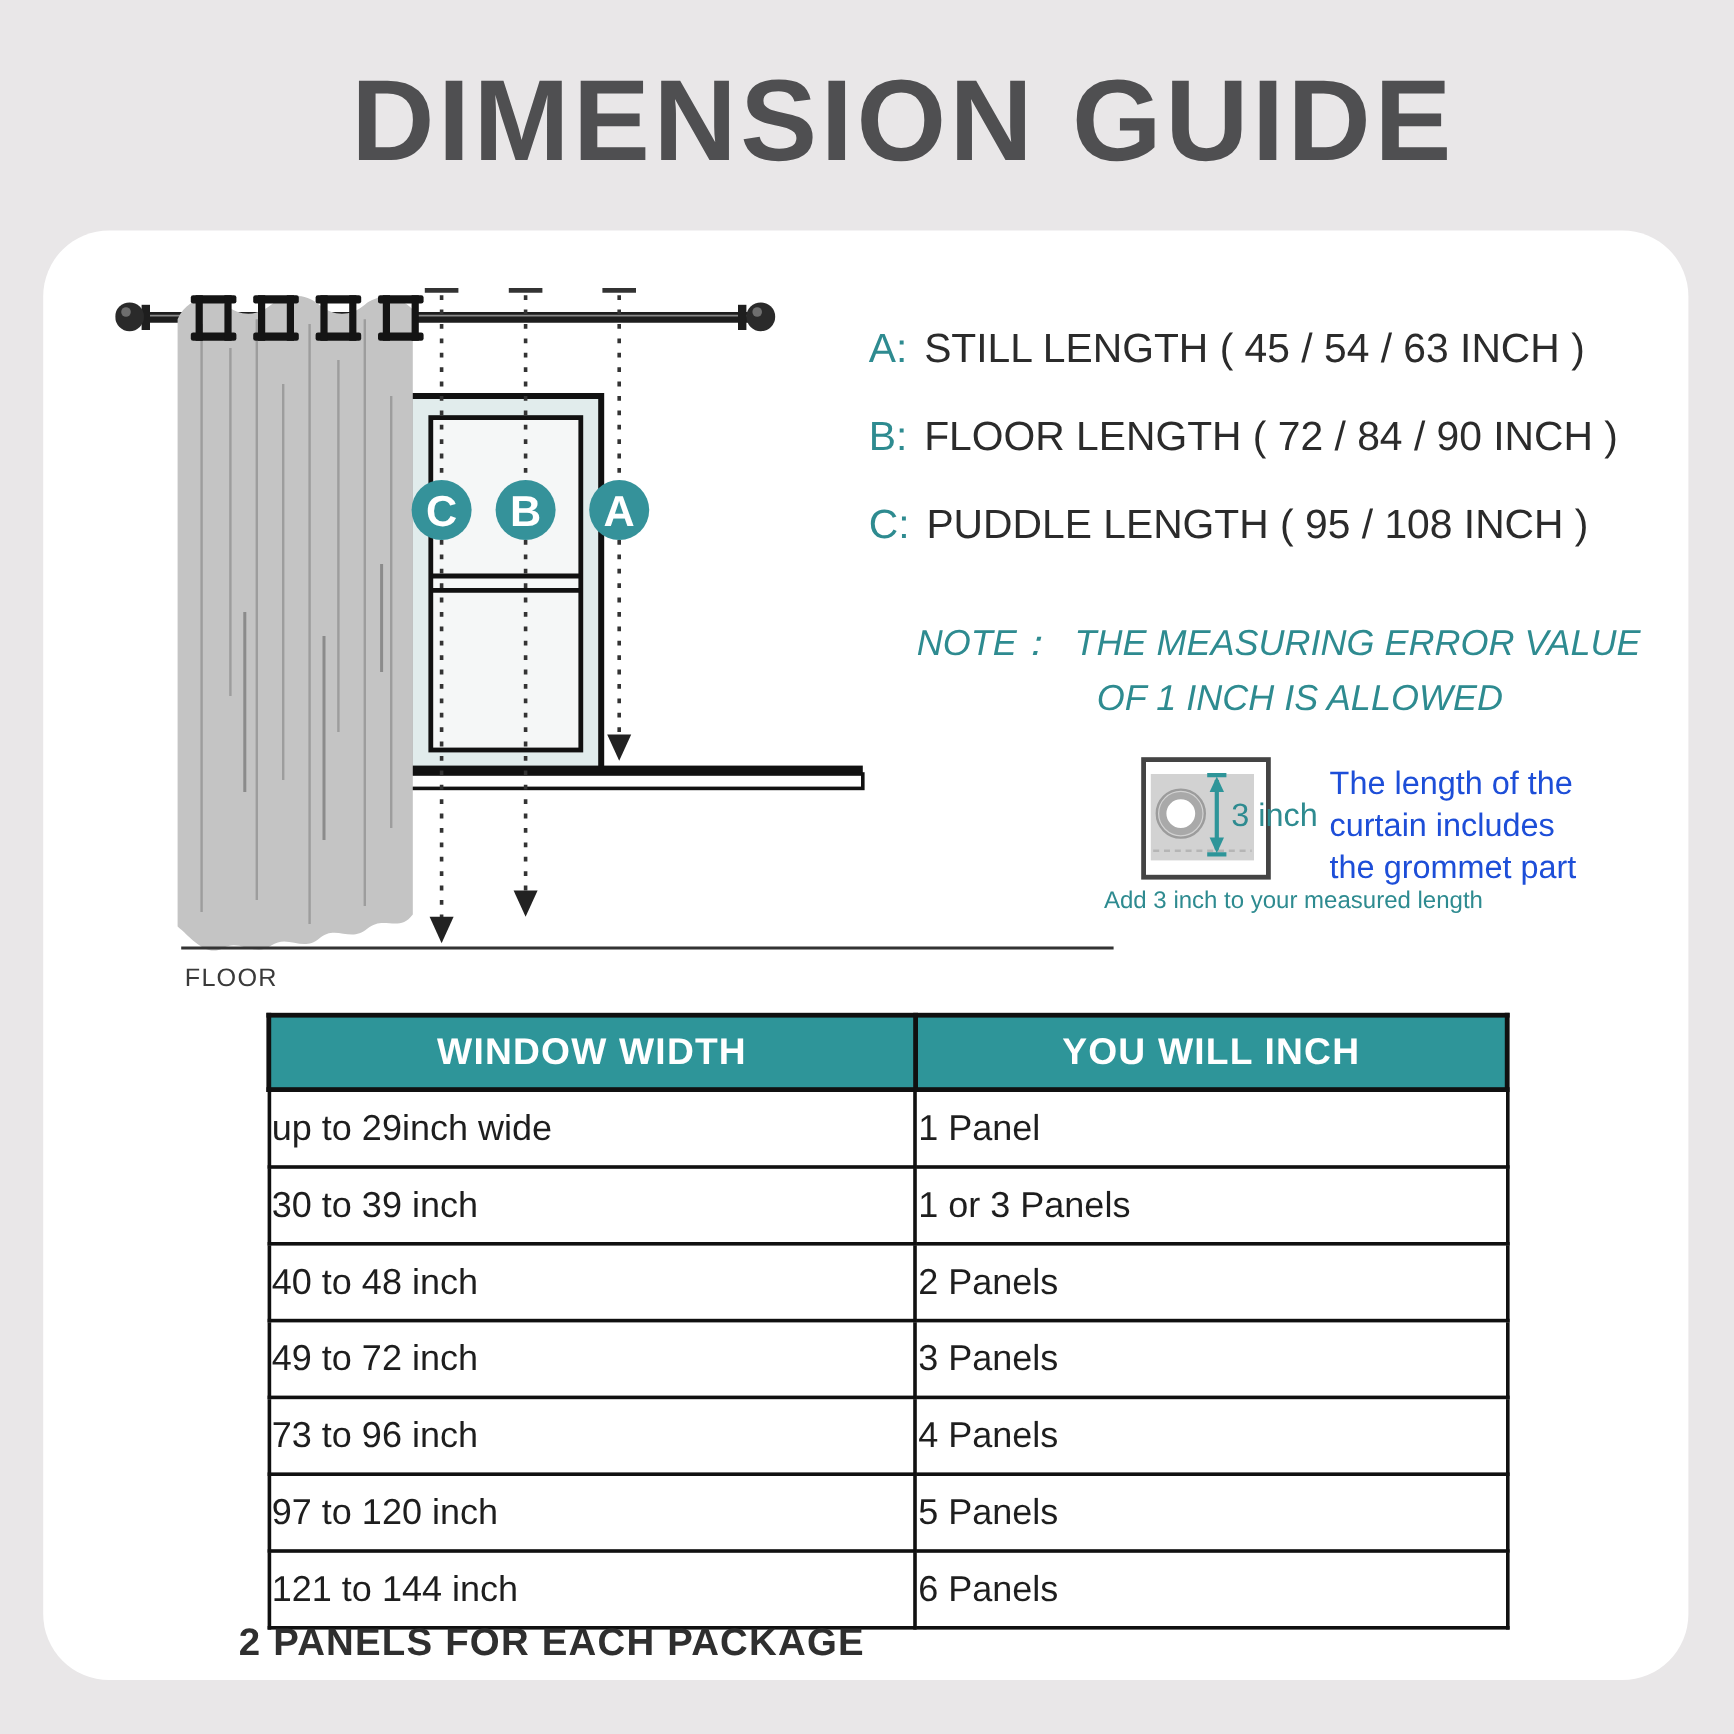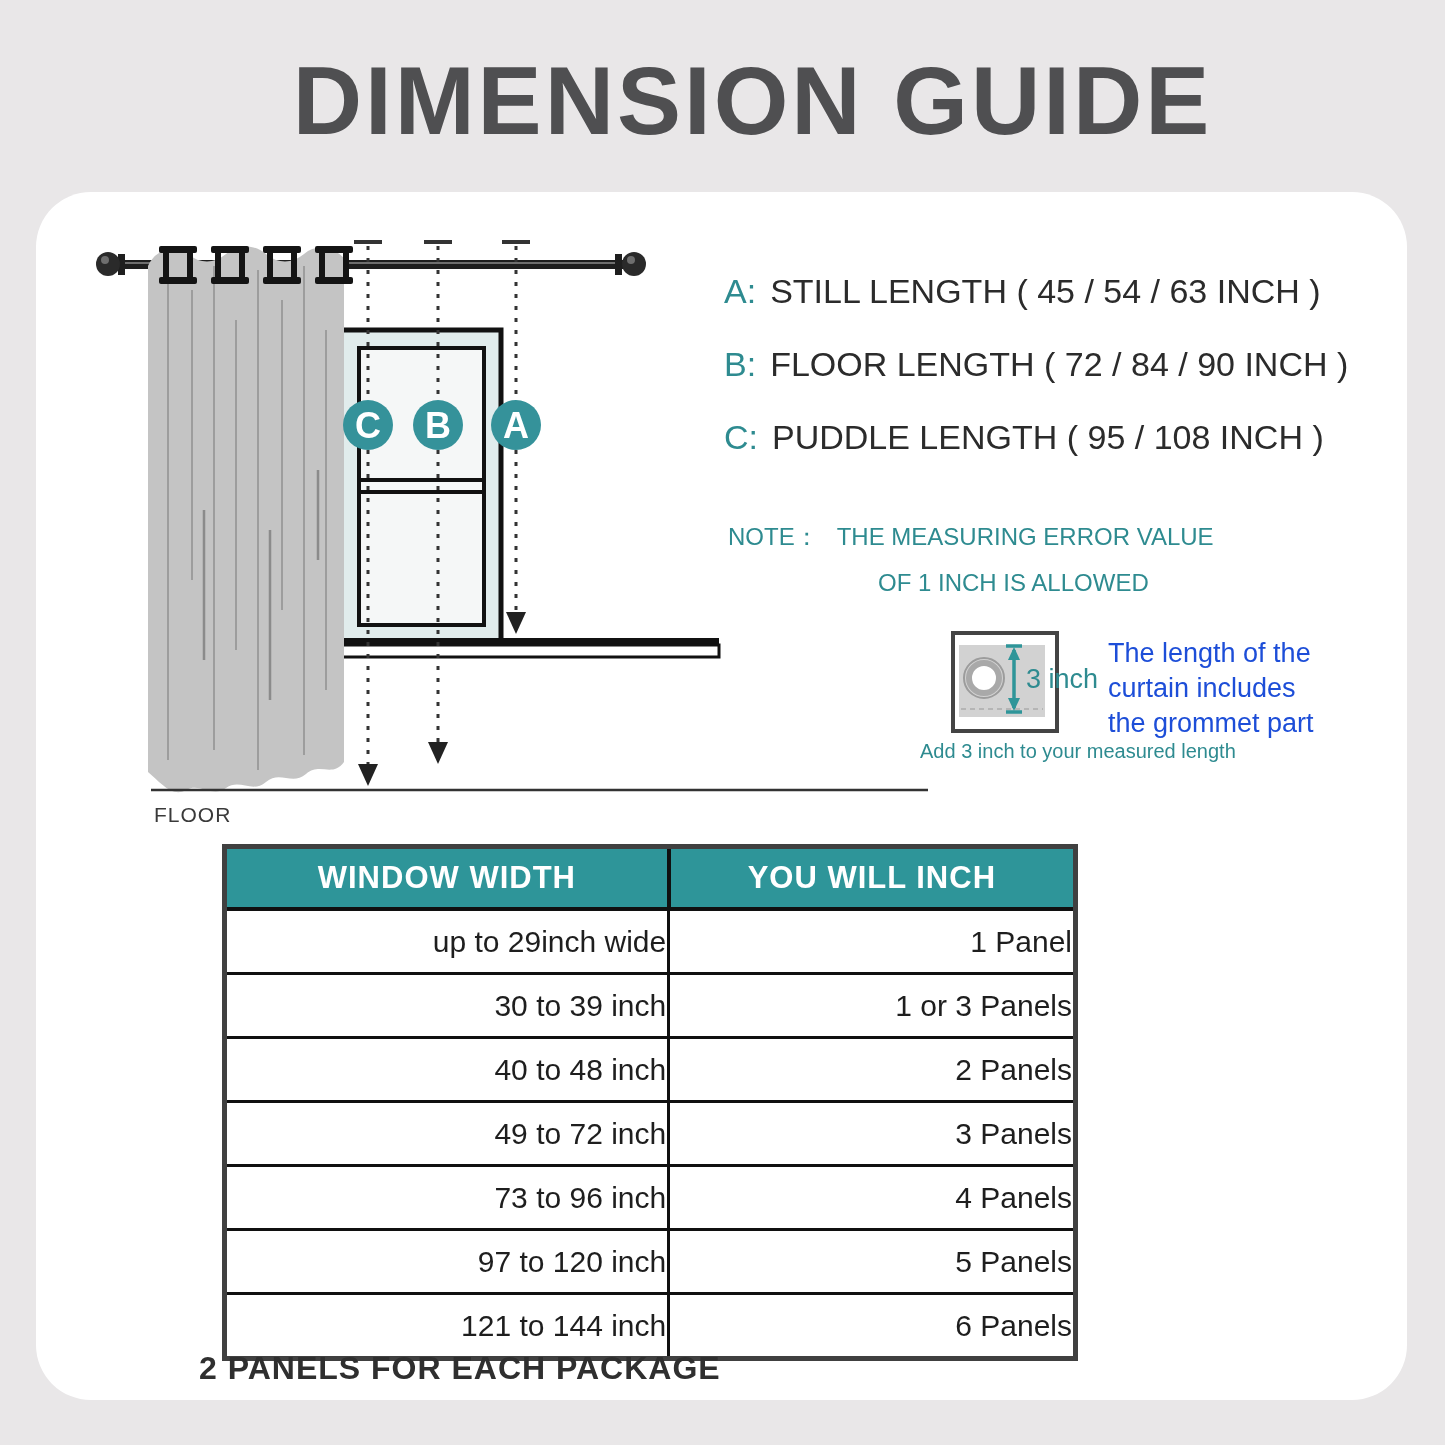--- a/index.html
+++ b/index.html
@@ -14,35 +14,35 @@
   }
   .panel{
     position:absolute;left:36px;top:192px;width:1371px;height:1208px;
     background:#ffffff;border-radius:55px;
   }
   .illustration{position:absolute;left:60px;top:38px;width:840px;height:620px;}
   
   .lengths{position:absolute;left:688px;top:80px;}
   .length-row{display:flex;align-items:baseline;height:73px;font-size:34px;color:#2b2b2b;white-space:nowrap;}
   .length-key{color:#2e8b90;margin-right:14px;}
-  .note{position:absolute;left:692px;top:322px;color:#2e8b90;font-size:24px;line-height:46px;white-space:nowrap;}
+  .note{position:absolute;left:728px;top:322px;color:#2e8b90;font-size:30px;line-height:46px;white-space:nowrap;font-style:italic;}
   .note-line2{margin-left:150px;}
   .note-label{margin-right:18px;}
   
   .grommet-fig{position:absolute;left:914px;top:438px;width:250px;height:106px;}
   .grommet-desc{position:absolute;left:1072px;top:444px;font-size:27px;line-height:35px;color:#1d4ed8;white-space:nowrap;}
   .grommet-tip{position:absolute;left:884px;top:548px;font-size:20px;color:#2e8b90;white-space:nowrap;}
   
-  .panel-table{position:absolute;left:186px;top:652px;width:856px;border-collapse:collapse;border:5px solid #404040;table-layout:fixed;}
+  .panel-table{position:absolute;left:186px;top:652px;width:1036px;border-collapse:collapse;border:2px solid #404040;table-layout:fixed;}
   .panel-table th{
     background:#2e9599;color:#ffffff;font-size:31px;font-weight:bold;letter-spacing:1px;
     height:56px;border:4px solid #101010;text-align:center;
   }
   .panel-table td{
-    height:59px;border:3px solid #101010;text-align:right;
+    height:59px;border:3px solid #101010;text-align:left;
     font-size:30px;color:#1e1e1e;background:#ffffff;
   }
   .col-w1{width:52.2%;}
   .col-w2{width:47.8%;}
   .table-footer{position:absolute;left:163px;top:1158px;font-size:32px;font-weight:700;color:#2f2f2f;letter-spacing:1px;white-space:nowrap;}
   svg text{font-family:"Liberation Sans","DejaVu Sans",sans-serif;}
 </style>
 </head>
 <body>
 

